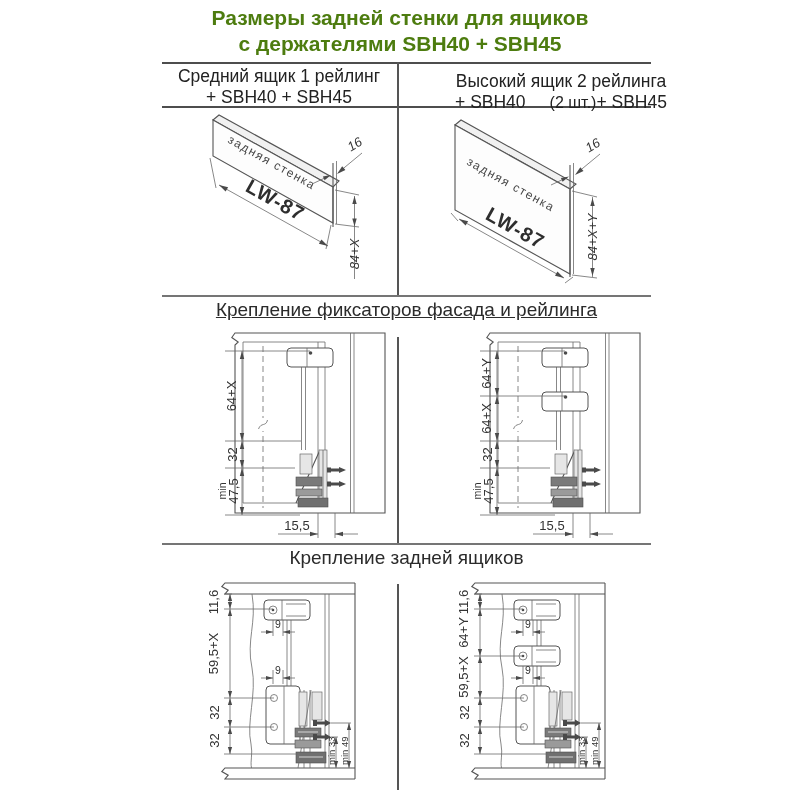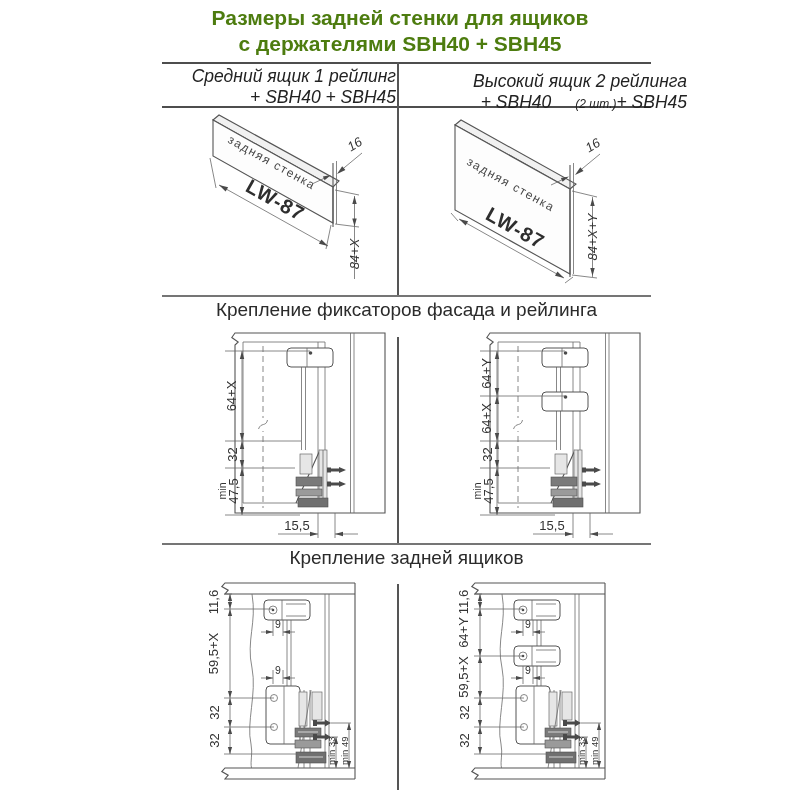--- a/index.html
+++ b/index.html
@@ -1,21 +1,21 @@
 <!DOCTYPE html>
 <html><head>
 <meta charset="utf-8">
 <style>
   html,body{margin:0;padding:0;background:#fff;}
   .page{position:relative;width:800px;height:800px;background:#fff;overflow:hidden;
         font-family:"Liberation Sans",sans-serif;color:#1a1a1a;}
   .abs{position:absolute;}
   .title-line{left:0;right:0;text-align:center;font-weight:bold;font-size:21px;color:#4d7c0f;}
-  .hdr-cell{font-style:italic;font-size:17.5px;color:#222;text-align:right;line-height:21px;}
-  .hdr-small{font-size:12px;padding-left:24px;}
+  .hdr-cell{font-size:17.5px;color:#222;text-align:center;line-height:21px;}
+  .hdr-small{font-size:16px;padding-left:24px;}
   .rule{background:#4d4d4d;}
   .sep{background:#757575;}
   .vdiv{background:#555;width:2px;}
   .section-title{left:162px;width:489px;text-align:center;font-size:19px;color:#2b2b2b;}
   svg{display:block;}
   .ln{stroke:#555;stroke-width:1.1;fill:none;}
   .lnt{stroke:#6a6a6a;stroke-width:0.8;fill:none;}
   .dsh{stroke:#7a7a7a;stroke-width:0.9;fill:none;stroke-dasharray:6 4;}
   .ar{fill:#4a4a4a;stroke:none;}
   .facew{fill:#fdfdfd;stroke:#555;stroke-width:1.1;}
@@ -51,21 +51,21 @@
 
   <div class="abs hdr-cell" style="left:162px;top:66px;width:234px;">
     <div>Средний ящик 1 рейлинг</div>
     <div>+ SBH40 + SBH45</div>
   </div>
   <div class="abs hdr-cell" style="left:399px;top:71px;width:252px;margin-left:36px;">
     <div>Высокий ящик 2 рейлинга</div>
     <div><span>+ SBH40</span><span class="hdr-small">(2 шт.)</span><span>+ SBH45</span></div>
   </div>
 
-  <div class="abs section-title" style="top:299px;">Крепление фиксаторов фасада и рейлинга</div>
+  <div class="abs section-title" style="top:299px;text-decoration:underline;">Крепление фиксаторов фасада и рейлинга</div>
   <div class="abs section-title" style="top:547px;">Крепление задней ящиков</div>
 
   <svg class="abs" style="left:160px;top:110px;" width="245" height="185" viewBox="0 0 245 185">
     <g>
       <polygon class="facet" points="53,10 59,5 179,71 173,77"></polygon>
       <polygon class="facew" points="53,10 173,77 173,113 53,46"></polygon>
       <line class="ln" x1="173" y1="53" x2="173" y2="117"></line>
       <line class="lnt" x1="176.5" y1="51" x2="176.5" y2="114"></line>
     </g>
     <text class="surf" transform="translate(110,56) rotate(29.2)" text-anchor="middle">задняя стенка</text>

